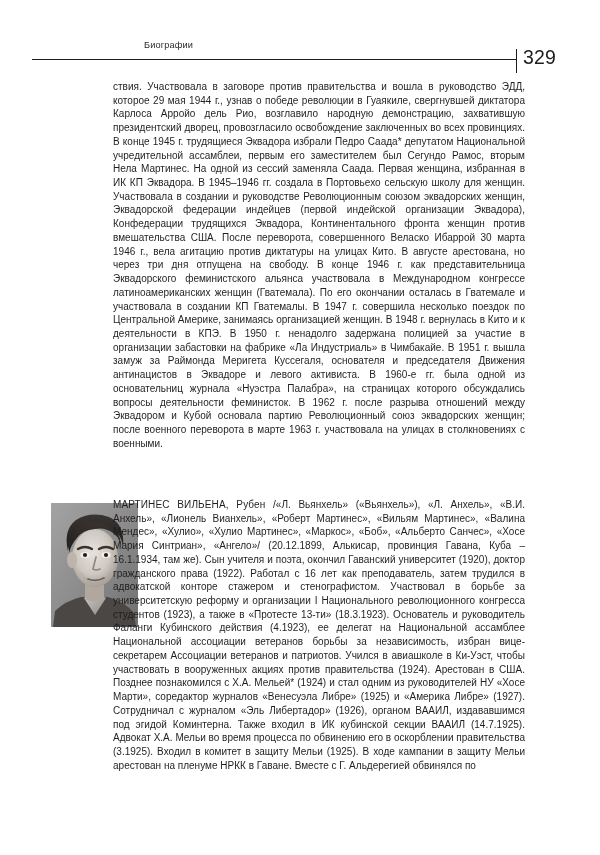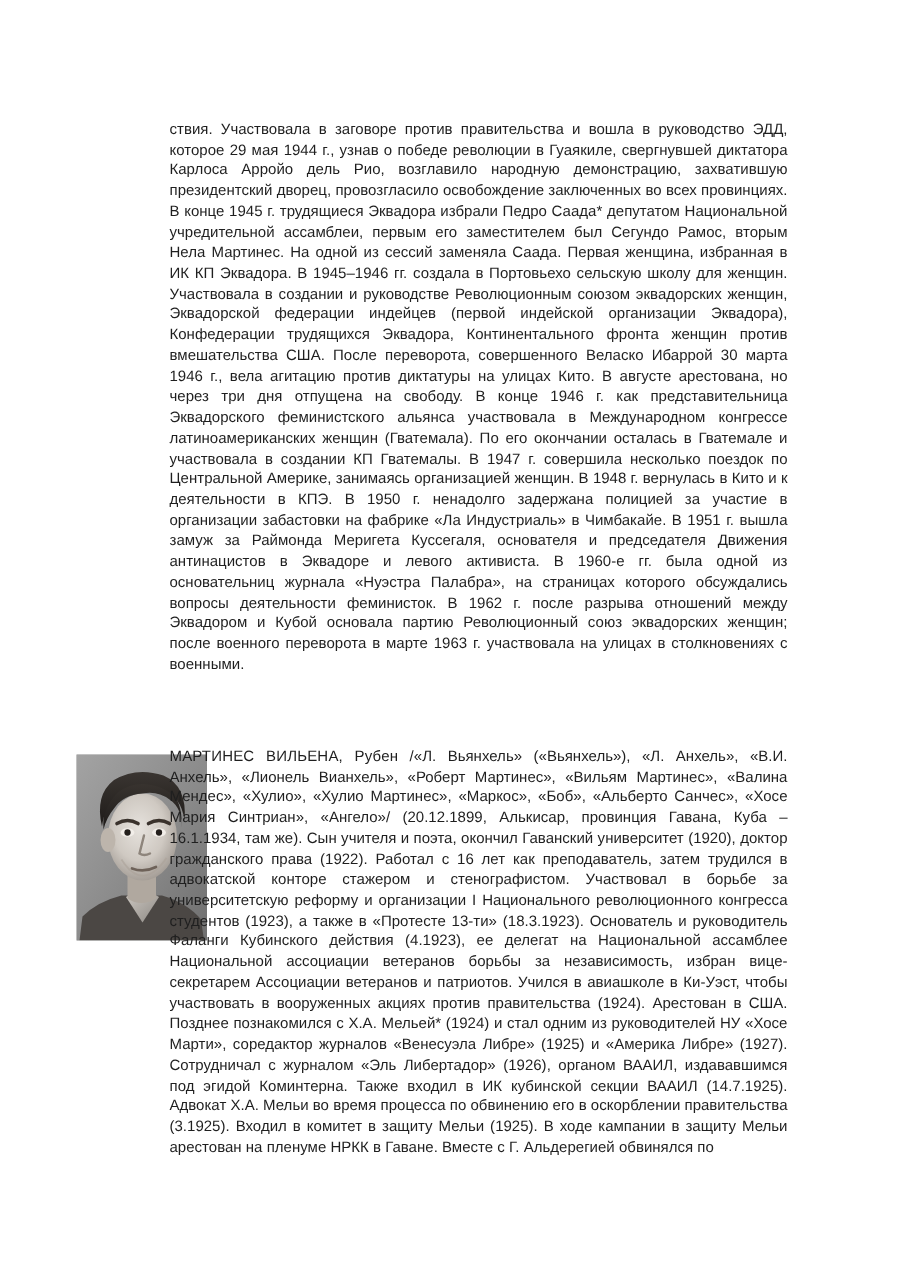--- a/index.html
+++ b/index.html
@@ -114,20 +114,26 @@
     float: left;
     width: 0px;
     height: 0px;
   }
 </style>
 </head>
 <body>
 
 <div class="page">
 
+  <div class="running-head">
+    <div class="running-head-label">Биографии</div>
+    <div class="head-rule"></div>
+    <div class="head-tick"></div>
+    <div class="page-number">329</div>
+  </div>
 
   <div class="column">
     <p class="body-par">ствия. Участвовала в заговоре против правительства и вошла в руководство ЭДД, которое 29 мая 1944 г., узнав о победе революции в Гуаякиле, свергнувшей диктатора Карлоса Appoйo дель Рио, возглавило народную демонстрацию, захватившую президентский дворец, провозгласило освобождение заключенных во всех провинциях. В конце 1945 г. трудящиеся Эквадора избрали Педро Саада* депутатом Национальной учредительной ассамблеи, первым его заместителем был Сегундо Рамос, вторым Нела Мартинес. На одной из сессий заменяла Саада. Первая женщина, избранная в ИК КП Эквадора. В 1945–1946 гг. создала в Портовьехо сельскую школу для женщин. Участвовала в создании и руководстве Революционным союзом эквадорских женщин, Эквадорской федерации индейцев (первой индейской организации Эквадора), Конфедерации трудящихся Эквадора, Континентального фронта женщин против вмешательства США. После переворота, совершенного Веласко Ибаррой 30 марта 1946 г., вела агитацию против диктатуры на улицах Кито. В августе арестована, но через три дня отпущена на свободу. В конце 1946 г. как представительница Эквадорского феминистского альянса участвовала в Международном конгрессе латиноамериканских женщин (Гватемала). По его окончании осталась в Гватемале и участвовала в создании КП Гватемалы. В 1947 г. совершила несколько поездок по Центральной Америке, занимаясь организацией женщин. В 1948 г. вернулась в Кито и к деятельности в КПЭ. В 1950 г. ненадолго задержана полицией за участие в организации забастовки на фабрике «Ла Индустриаль» в Чимбакайе. В 1951 г. вышла замуж за Раймонда Меригета Куссегаля, основателя и председателя Движения антинацистов в Эквадоре и левого активиста. В 1960-е гг. была одной из основательниц журнала «Нуэстра Палабра», на страницах которого обсуждались вопросы деятельности феминисток. В 1962 г. после разрыва отношений между Эквадором и Кубой основала партию Революционный союз эквадорских женщин; после военного переворота в марте 1963 г. участвовала на улицах в столкновениях с военными.</p>
   </div>
 
   <div class="portrait">
     <svg width="87" height="124" viewBox="0 0 87 124">
       <defs>
         <linearGradient id="bgGrad" x1="0" y1="0" x2="1" y2="1">
           <stop offset="0%" stop-color="#a3a3a3"></stop>

